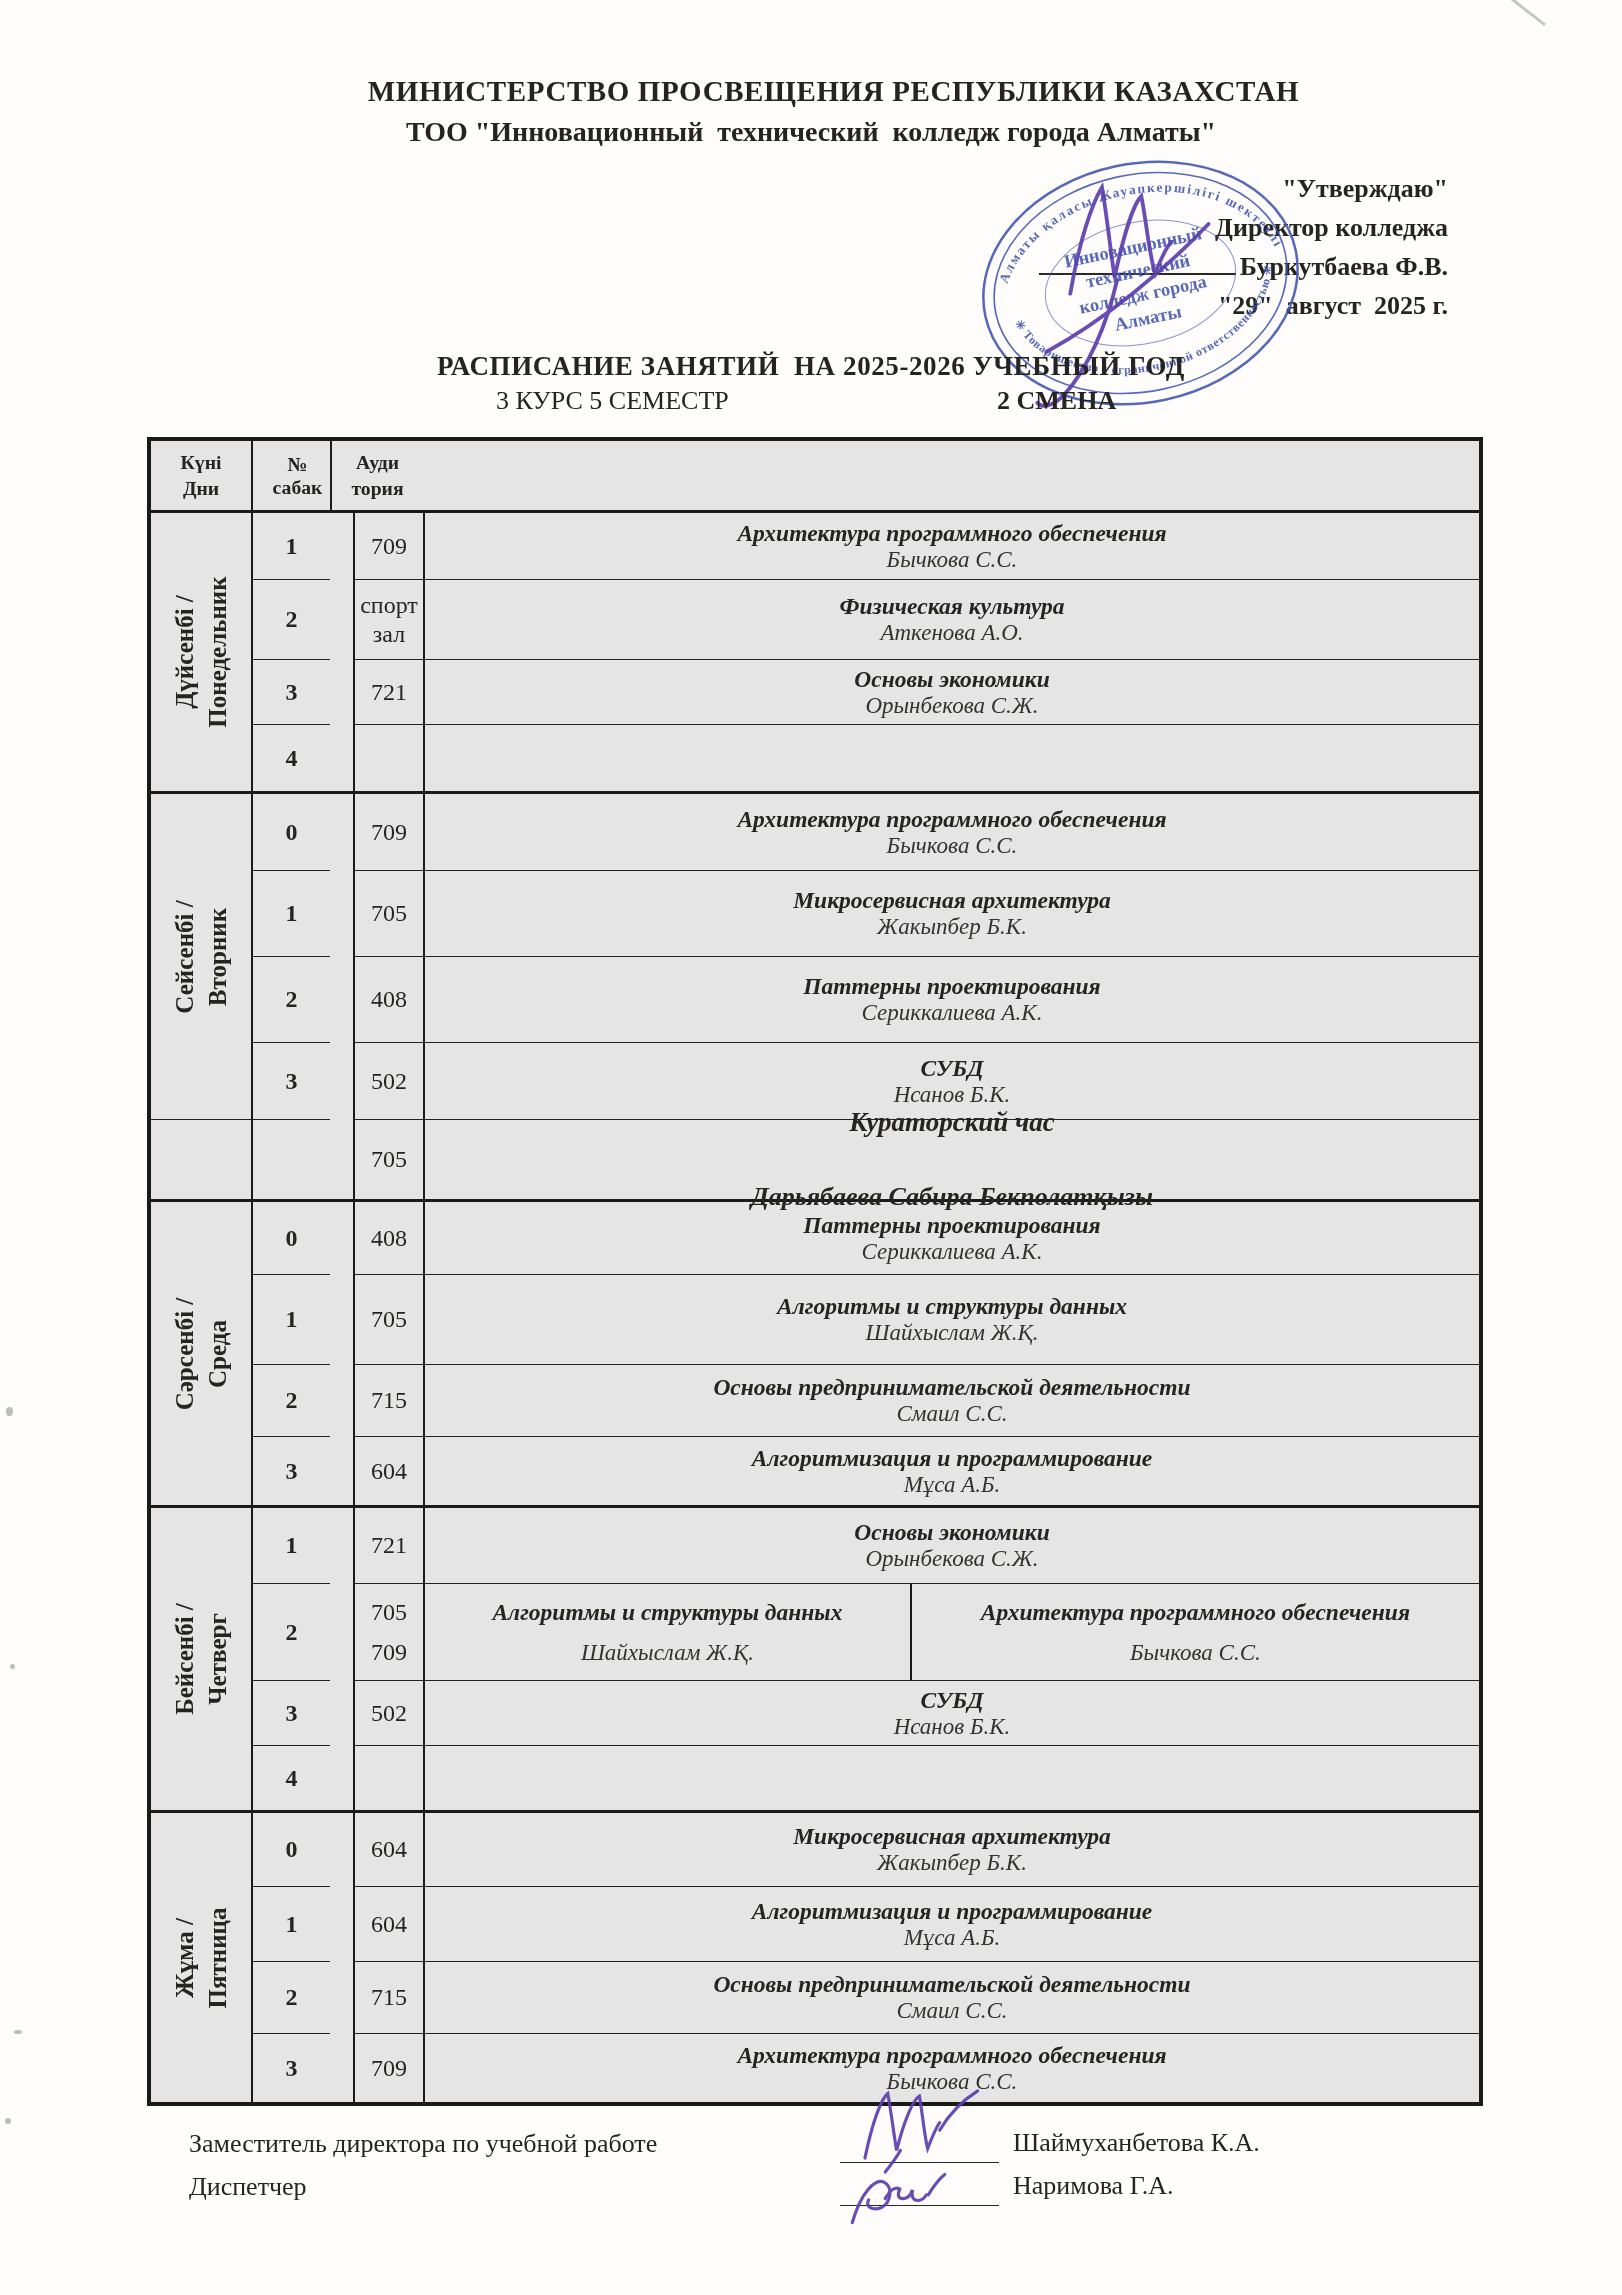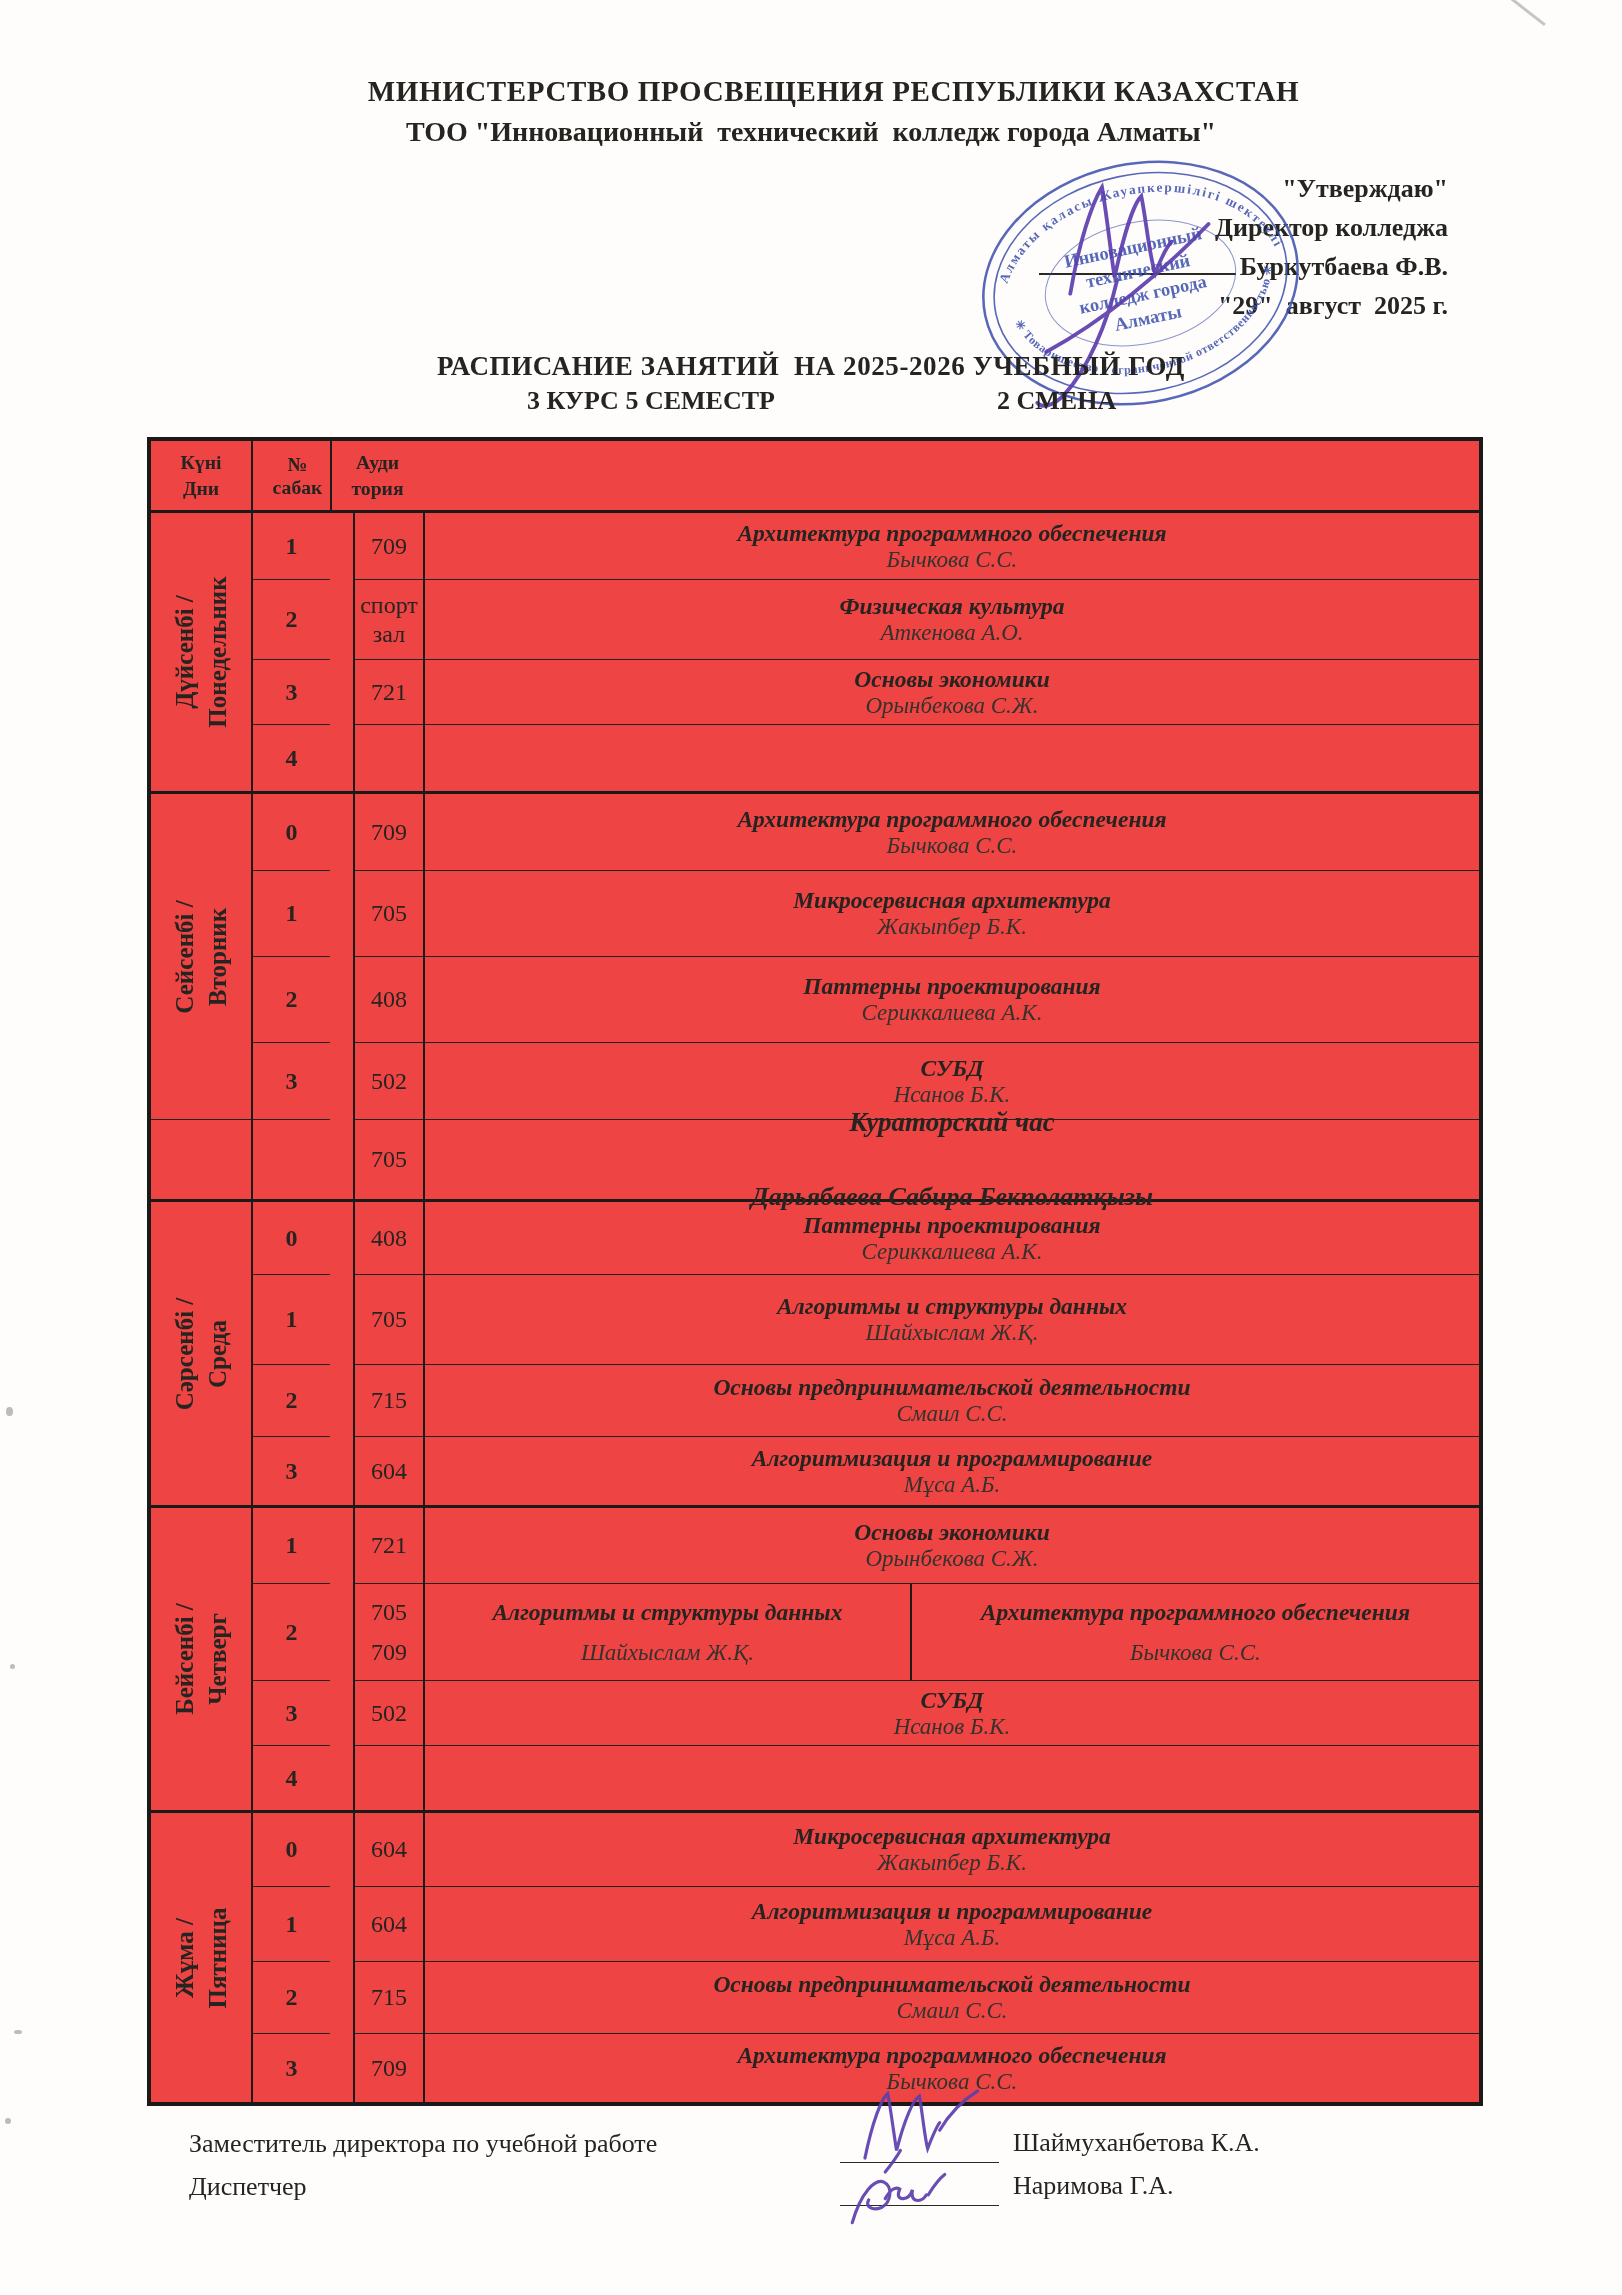--- a/index.html
+++ b/index.html
@@ -11,37 +11,37 @@
     color:#252420;
     overflow:hidden;
   }
   .abs{position:absolute;}
   .pre{white-space:pre-wrap;}
 
   
   .ministry{left:0;right:0;top:75px;font-size:29px;font-weight:700;text-align:center;letter-spacing:0.6px;padding-left:45px;}
   .college{left:0;right:0;top:116px;font-size:28px;font-weight:700;text-align:center;}
   .doc-title{left:0;right:0;top:351px;font-size:27px;font-weight:700;text-align:center;letter-spacing:0.6px;}
-  .course-line{left:527px;top:386px;font-size:26px;font-weight:700;}
+  .course-line{left:496px;top:386px;font-size:26px;font-weight:400;}
   .shift-line{left:997px;top:386px;font-size:26px;font-weight:700;}
 
   
   .approve{right:174px;top:169px;text-align:right;font-size:26px;font-weight:700;line-height:39px;}
   .approve .sig-line{display:inline-block;width:197px;border-bottom:2.5px solid #2a2926;height:25.4px;margin-right:3.8px;}
 
   
   .stamp{left:967px;top:151px;width:348px;height:269px;}
   .dir-sign{left:1004px;top:158px;width:305px;height:279px;}
 
   
   .sched{
     left:147px;top:437px;width:1336px;
     border:4.4px solid #1b1a18;
     box-sizing:border-box;
-    background:#ef4444;
+    background:#e5e5e5;
   }
   .t-header,.day-block{
     display:grid;
     grid-template-columns:100px 79px 93px 1fr;
   }
   .day-block{border-top:3.8px solid #1b1a18;}
   .cell{
     box-sizing:border-box;
     display:flex;align-items:center;justify-content:center;
     flex-direction:column;text-align:center;

